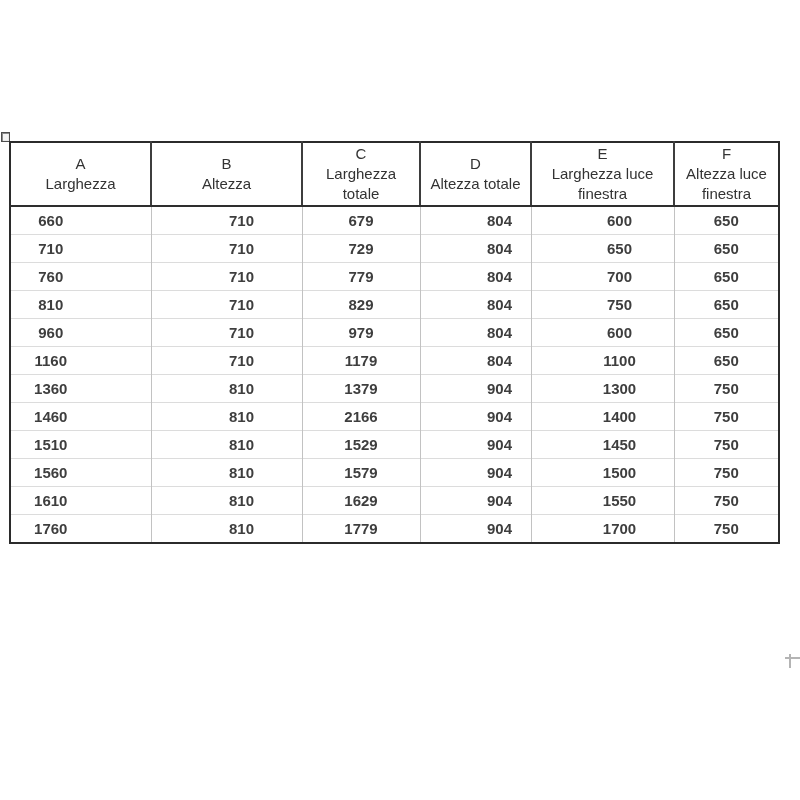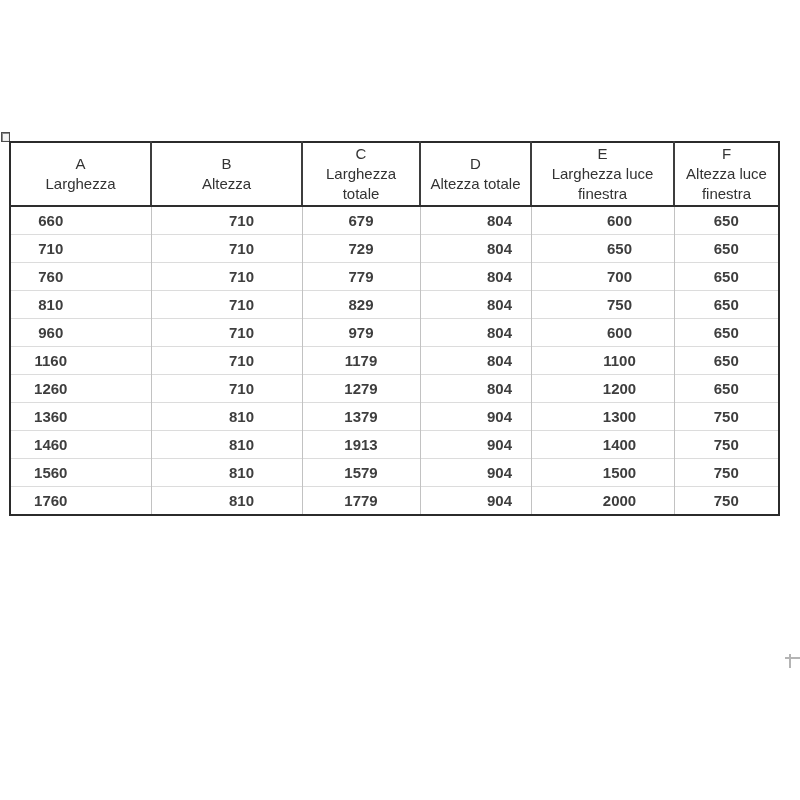--- a/index.html
+++ b/index.html
@@ -184,56 +184,64 @@
       </tr>
       <tr>
         <td>1160</td>
         <td>710</td>
         <td>1179</td>
         <td>804</td>
         <td>1100</td>
         <td>650</td>
       </tr>
       <tr>
-        <td>1260</td>
-        <td>710</td>
-        <td>1279</td>
-        <td>804</td>
-        <td>1200</td>
-        <td>650</td>
-      </tr>
-      <tr>
         <td>1360</td>
         <td>810</td>
         <td>1379</td>
         <td>904</td>
         <td>1300</td>
         <td>750</td>
       </tr>
       <tr>
         <td>1460</td>
         <td>810</td>
-        <td>1913</td>
+        <td>2166</td>
         <td>904</td>
         <td>1400</td>
         <td>750</td>
       </tr>
       <tr>
+        <td>1510</td>
+        <td>810</td>
+        <td>1529</td>
+        <td>904</td>
+        <td>1450</td>
+        <td>750</td>
+      </tr>
+      <tr>
         <td>1560</td>
         <td>810</td>
         <td>1579</td>
         <td>904</td>
         <td>1500</td>
         <td>750</td>
       </tr>
       <tr>
+        <td>1610</td>
+        <td>810</td>
+        <td>1629</td>
+        <td>904</td>
+        <td>1550</td>
+        <td>750</td>
+      </tr>
+      <tr>
         <td>1760</td>
         <td>810</td>
         <td>1779</td>
         <td>904</td>
-        <td>2000</td>
+        <td>1700</td>
         <td>750</td>
       </tr>
     </tbody>
 </table>
 
 <div class="resize-mark-v"></div>
 <div class="resize-mark-h"></div>
 
 </body></html>

